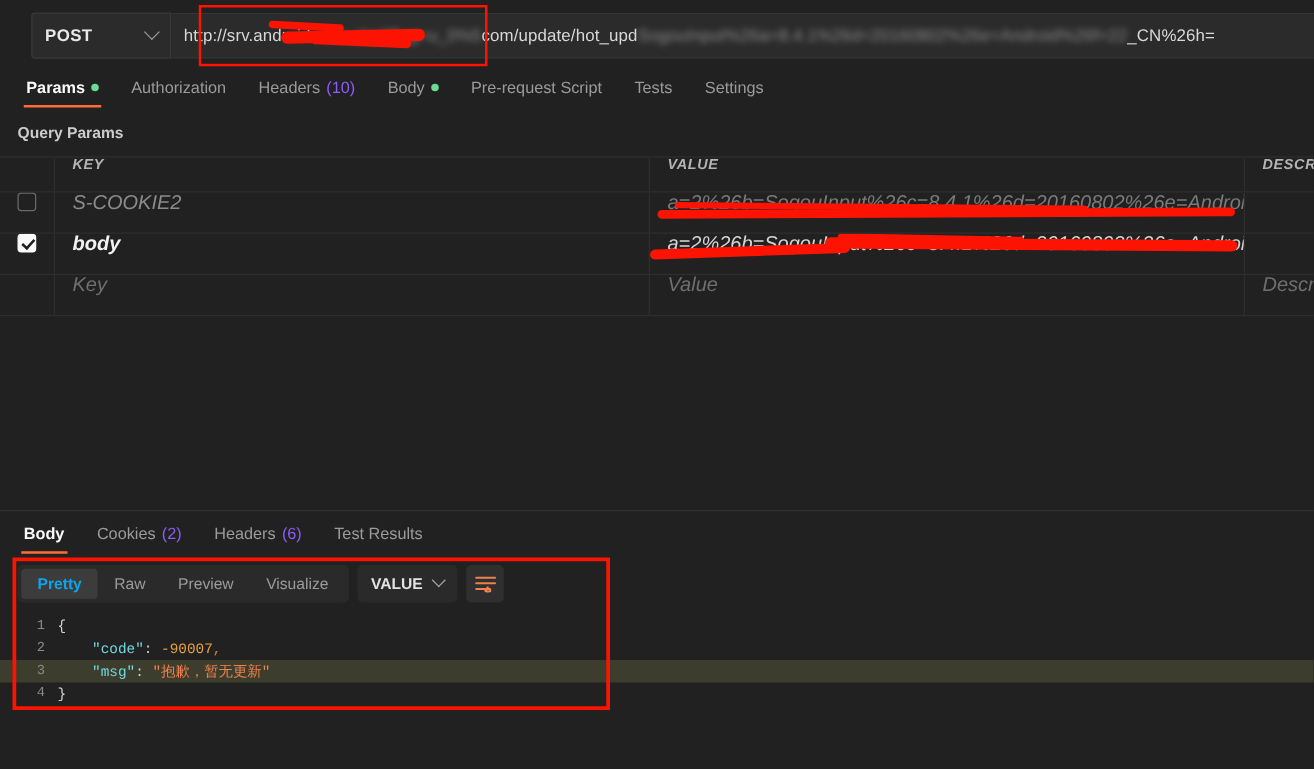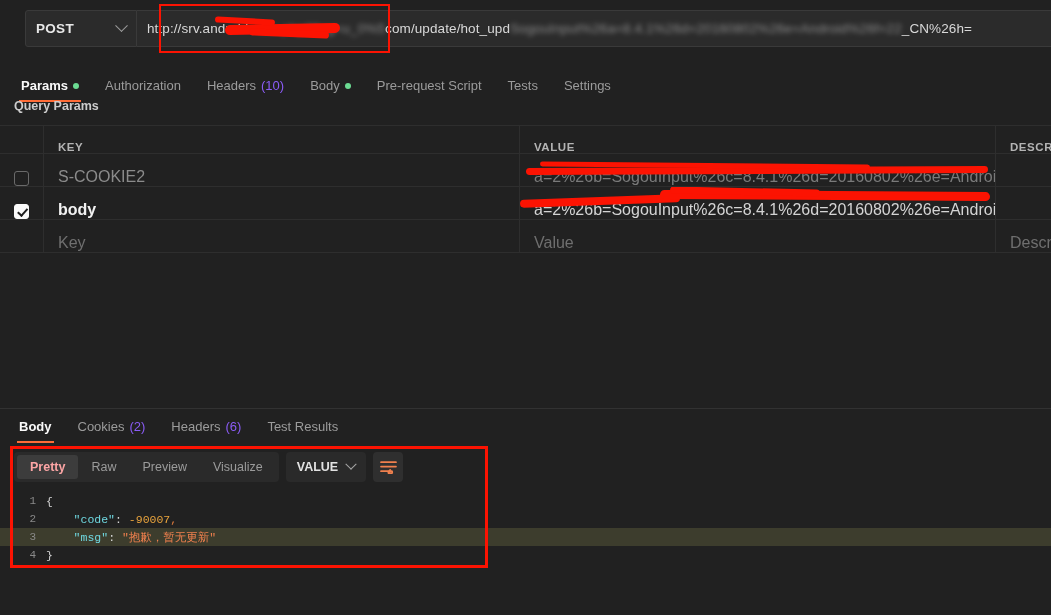--- a/index.html
+++ b/index.html
@@ -61,21 +61,21 @@
   }
 
   
   .annot-url {
     position: absolute; left: 159px; top: 4px; width: 231px; height: 49px;
     border: 2px solid #fc1302; pointer-events: none;
   }
 
   
   .req-tabs {
-    position: absolute; left: 0; top: 74px; width: 1051px; height: 34px;
+    position: absolute; left: 0; top: 58px; width: 1051px; height: 34px;
     display: flex; align-items: flex-start; padding-left: 8px;
   }
   .rtab {
     position: relative; padding: 4px 13px 10px 13px;
     font-size: 13px; color: #9b9b9b; white-space: nowrap;
     display: flex; align-items: center; gap: 5px; cursor: pointer;
   }
   .rtab.active { color: #fafafa; font-weight: bold; }
   .rtab.active::after {
     content: ""; position: absolute; left: 11px; right: 11px; bottom: 1px;
@@ -87,22 +87,22 @@
   
   .qp-title {
     position: absolute; left: 14px; top: 99px;
     font-size: 12.5px; color: #cccccc; font-weight: bold;
   }
   .tbl {
     position: absolute; left: 0; top: 125px; width: 1051px;
   }
   .trow { display: flex; height: 33px; border-bottom: 1px solid #2e2e2e; }
   .trow.head { height: 29px; border-top: 1px solid #2e2e2e; }
-  .cell { display: flex; align-items: flex-end; border-right: 1px solid #2e2e2e;
-          overflow: hidden; position: relative;}
+  .cell { display: flex; align-items: flex-start; border-right: 1px solid #2e2e2e;
+          overflow: hidden; position: relative; font-style: italic;}
   .c-chk { width: 44px; justify-content: center; border-right: 1px solid #2e2e2e;}
   .c-key { width: 476px; padding-left: 14px; }
   .c-val { width: 476px; padding-left: 14px; }
   .c-desc { flex: 1; padding-left: 14px; border-right: none;}
   .hdr-txt { font-size: 11.5px; color: #b4b4b4; font-weight: bold; letter-spacing: .55px;}
   .cell-txt { font-size: 16px; color: #d4d4d4; white-space: nowrap; }
   .cell-txt.dim { color: #6f6f6f; }
   .cell-txt.on { color: #f2f2f2; font-weight: bold; }
   .cell-txt.offkey { color: #8b8b8b; }
   .cell-txt.offval { color: #7a7a7a; }
@@ -146,21 +146,21 @@
   }
   .seg {
     display: flex; align-items: center; height: 30px;
     background: #2a2a2a; border-radius: 4px; padding: 3px;
   }
   .seg .si {
     padding: 0 13px; height: 24px; display: flex; align-items: center;
     font-size: 12.5px; color: #9b9b9b; border-radius: 3px; cursor: pointer;
     white-space: nowrap;
   }
-  .seg .si.active { background: #3c3c3c; color: #fca5a5; font-weight: bold; }
+  .seg .si.active { background: #3c3c3c; color: #0ea5e9; font-weight: bold; }
   .fmt-select {
     display: flex; align-items: center; gap: 9px;
     height: 30px; padding: 0 11px; background: #2a2a2a; border-radius: 4px;
     font-size: 12.5px; color: #e2e2e2; font-weight: bold; cursor: pointer;
   }
   .fmt-caret {
     width: 8px; height: 8px;
     border-right: 1.5px solid #a5a5a5; border-bottom: 1.5px solid #a5a5a5;
     transform: rotate(45deg) translate(-2px,-2px);
   }

